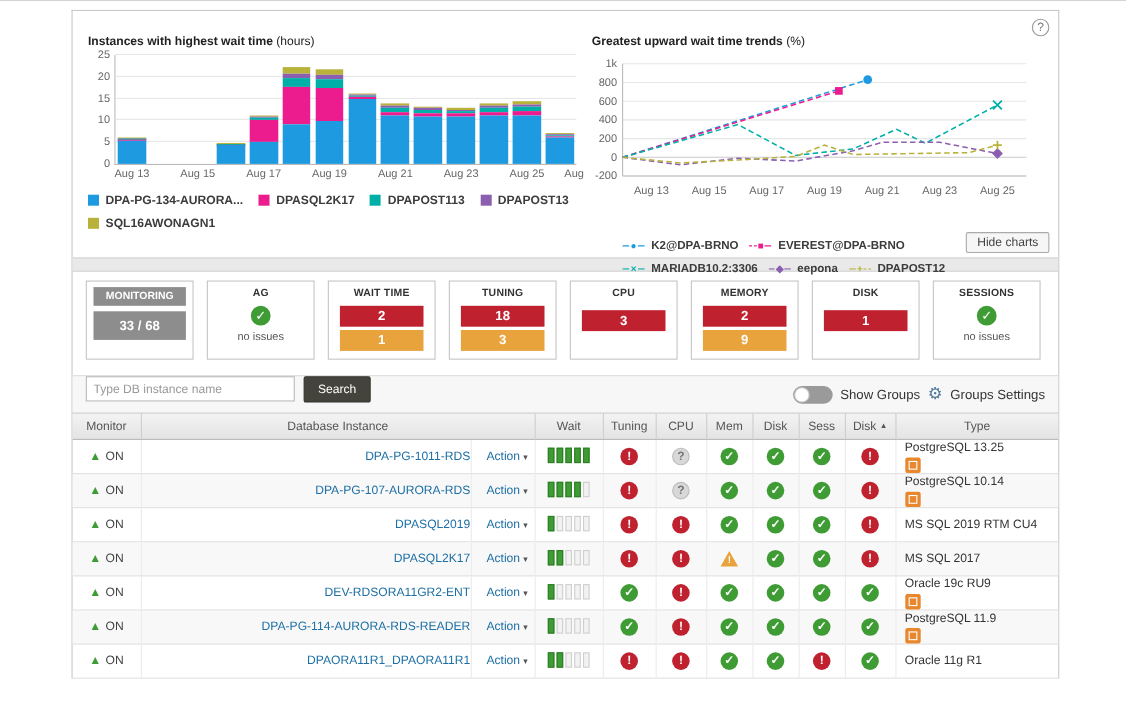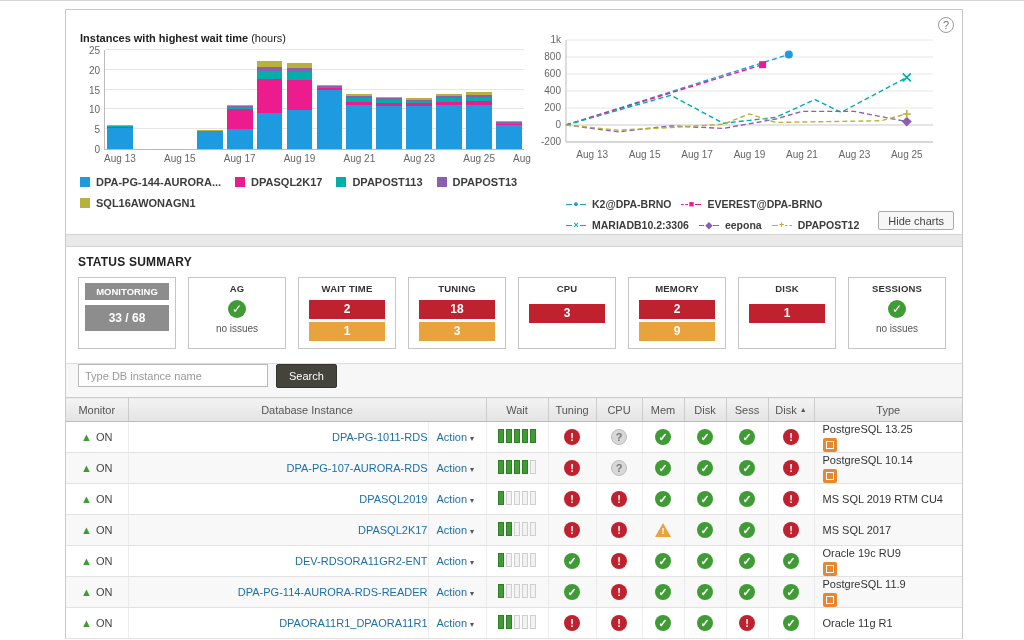--- a/index.html
+++ b/index.html
@@ -86,21 +86,21 @@
   tbody td{height:31px;border-bottom:1px solid #e2e2e2;border-left:1px solid #ececec;
     text-align:center;vertical-align:middle}
   tbody td:first-child{border-left:none}
   tbody tr:nth-child(even){background:#f8f8f8}
   .sort{font-size:7px;color:#555;margin-left:3px;vertical-align:2px}
   .mon{display:inline-flex;align-items:center;gap:4px}
   .up-arrow{font-style:normal;color:#3f9c35;font-size:11px;line-height:11px}
   .mon-txt{font-style:normal;color:#444}
   .cell-inst{text-align:right;padding-left:10px}
   .ilink{color:#1d6fa5;cursor:pointer}
-  .cell-act{text-align:left;padding-left:8px}
+  .cell-act{text-align:center;padding-left:8px}
   .alink{color:#1d6fa5;cursor:pointer;white-space:nowrap}
   .caret{font-style:normal;font-size:8px;color:#555;margin-left:3px}
   .wgauge{display:inline-flex;gap:2px}
   .wbar{display:inline-block;width:6px;height:14px;background:#f2f2f2;border:1px solid #cfcfcf}
   .wbar.f{background:#3f9c35;border-color:#2e7d27}
   .dot{display:inline-block;width:16px;height:16px;border-radius:50%;color:#fff;
     font-size:11px;font-weight:700;line-height:16px;text-align:center}
   .dot.ok{background:#3f9c35}
   .dot.error{background:#bf212f}
   .dot.unknown{background:#d8d8d8;color:#777;border:1px solid #bcbcbc;line-height:14px}
@@ -231,21 +231,21 @@
             <span class="xlab" style="left: 32.1429%;">Aug 17</span>
             <span class="xlab" style="left: 46.4286%;">Aug 19</span>
             <span class="xlab" style="left: 60.7143%;">Aug 21</span>
             <span class="xlab" style="left: 75%;">Aug 23</span>
             <span class="xlab" style="left: 89.2857%;">Aug 25</span>
             <span class="xlab" style="left: 99.5%;">Aug</span>
           </div>
         <div class="legend" id="barLegend">
             <div class="lg-item">
               <span class="lg-sq" style="background: rgb(30, 155, 224);"></span>
-              <span class="lg-text">DPA-PG-144-AURORA...</span>
+              <span class="lg-text">DPA-PG-134-AURORA...</span>
             </div>
             <div class="lg-item">
               <span class="lg-sq" style="background: rgb(236, 28, 143);"></span>
               <span class="lg-text">DPASQL2K17</span>
             </div>
             <div class="lg-item">
               <span class="lg-sq" style="background: rgb(0, 176, 168);"></span>
               <span class="lg-text">DPAPOST113</span>
             </div>
             <div class="lg-item">
@@ -253,20 +253,23 @@
               <span class="lg-text">DPAPOST13</span>
             </div>
             <div class="lg-item">
               <span class="lg-sq" style="background: rgb(185, 178, 58);"></span>
               <span class="lg-text">SQL16AWONAGN1</span>
             </div>
           </div>
       </div>
 
       <div class="chart-right">
+        <div class="chart-title">
+          <b>Greatest upward wait time trends</b> <span>(%)</span>
+        </div>
         <svg id="lineSvg" width="405" height="136" viewBox="0 0 405 136">
             <line x1="30" x2="397" y1="8" y2="8" stroke="#e6e6e6" stroke-width="1"></line>
             <text x="25" y="11" text-anchor="end" class="ax">1k</text>
             <line x1="30" x2="397" y1="25" y2="25" stroke="#e6e6e6" stroke-width="1"></line>
             <text x="25" y="28" text-anchor="end" class="ax">800</text>
             <line x1="30" x2="397" y1="42" y2="42" stroke="#e6e6e6" stroke-width="1"></line>
             <text x="25" y="45" text-anchor="end" class="ax">600</text>
             <line x1="30" x2="397" y1="59" y2="59" stroke="#e6e6e6" stroke-width="1"></line>
             <text x="25" y="62" text-anchor="end" class="ax">400</text>
             <line x1="30" x2="397" y1="76" y2="76" stroke="#e6e6e6" stroke-width="1"></line>
@@ -341,21 +344,20 @@
     </div>
 
     <div class="hide-wrap">
       <button class="btn-hide">Hide charts</button>
     </div>
   </div>
 
   <div class="divider-band"></div>
 
   <div class="status-section">
-    <div class="status-heading">STATUS SUMMARY</div>
     <div class="status-cards" id="statusCards">
         <div class="card">
           <div class="mon-label">MONITORING</div>
           <div class="mon-value">33 / 68</div>
         </div>
         <div class="card">
           <div class="card-label">AG</div>
           <div class="ok-circle">✓</div>
           <div class="no-issues">no issues</div>
         </div>
@@ -386,20 +388,28 @@
           <div class="card-label">SESSIONS</div>
           <div class="ok-circle">✓</div>
           <div class="no-issues">no issues</div>
         </div>
       </div>
   </div>
 
   <div class="search-strip">
     <input class="search-input" placeholder="Type DB instance name" style="">
     <button class="btn-search">Search</button>
+    <div class="right-controls">
+      <div class="toggle">
+          <div class="knob"></div>
+        </div>
+      <span>Show Groups</span>
+      <span class="gear">⚙</span>
+      <span>Groups Settings</span>
+    </div>
   </div>
 
   <table>
     <colgroup>
       <col style="width:62px">
         <col style="width:300px">
         <col style="width:58px">
         <col style="width:62px">
       <col style="width:48px">
         <col style="width:46px">

